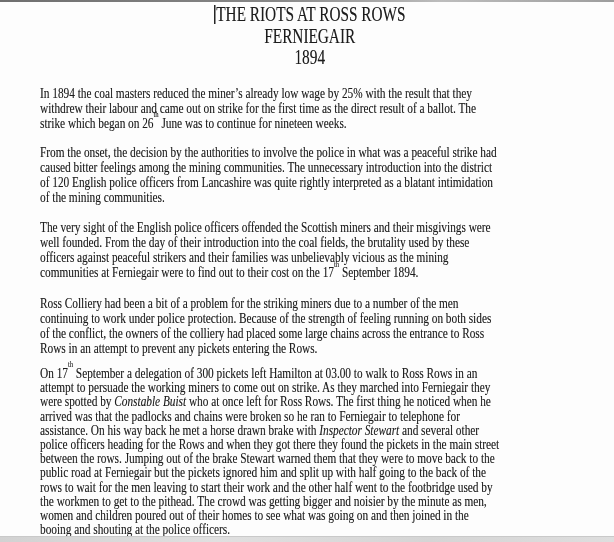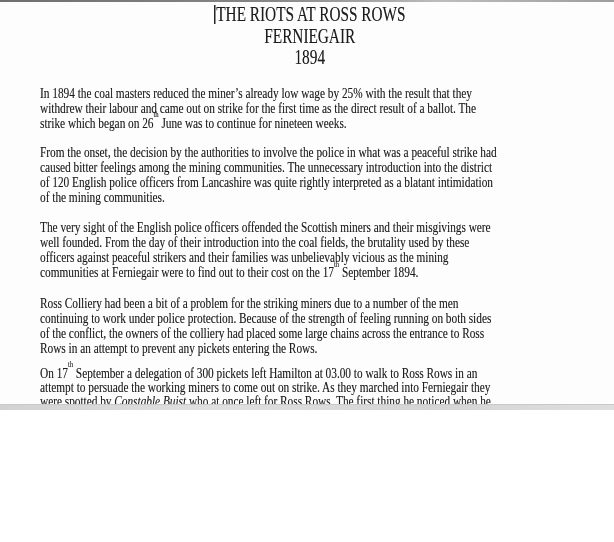--- a/index.html
+++ b/index.html
@@ -6,21 +6,21 @@
     margin: 0;
     padding: 0;
     width: 614px;
     height: 542px;
     overflow: hidden;
     background: #ffffff;
   }
   .page {
     position: relative;
     width: 614px;
-    height: 410px;
+    height: 542px;
     background: #fdfdfd;
     overflow: hidden;
   }
   .top-edge {
     position: absolute;
     top: 0; left: 0;
     width: 100%; height: 2px;
     background: linear-gradient(to right, #6f6f6f, #878787 45%, #bdbdbd 72%, #9d9d9d);
   }
   .bottom-edge {

